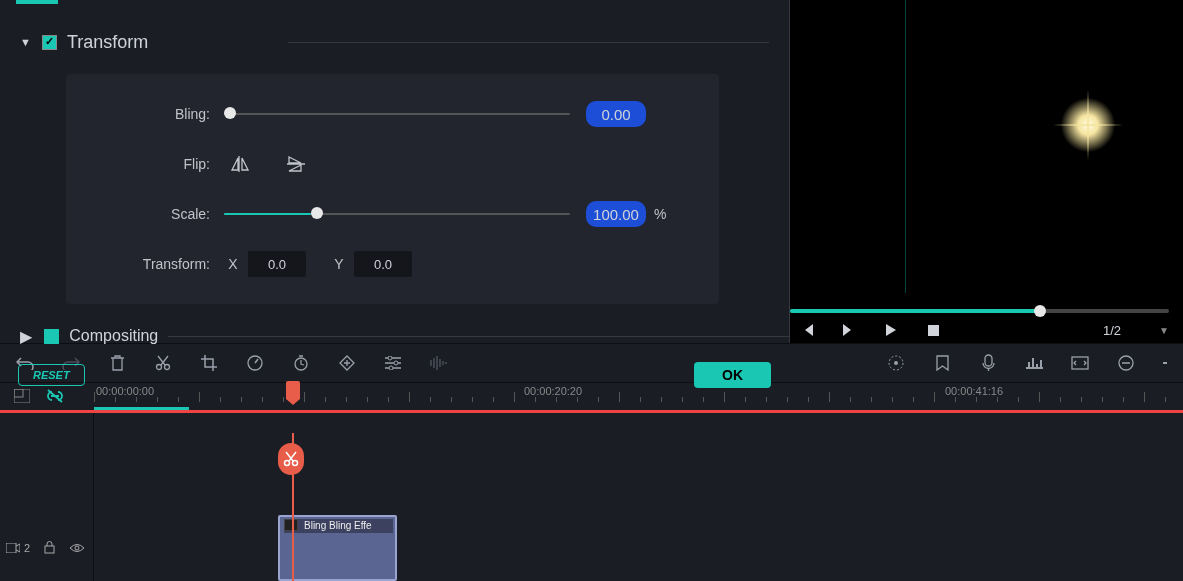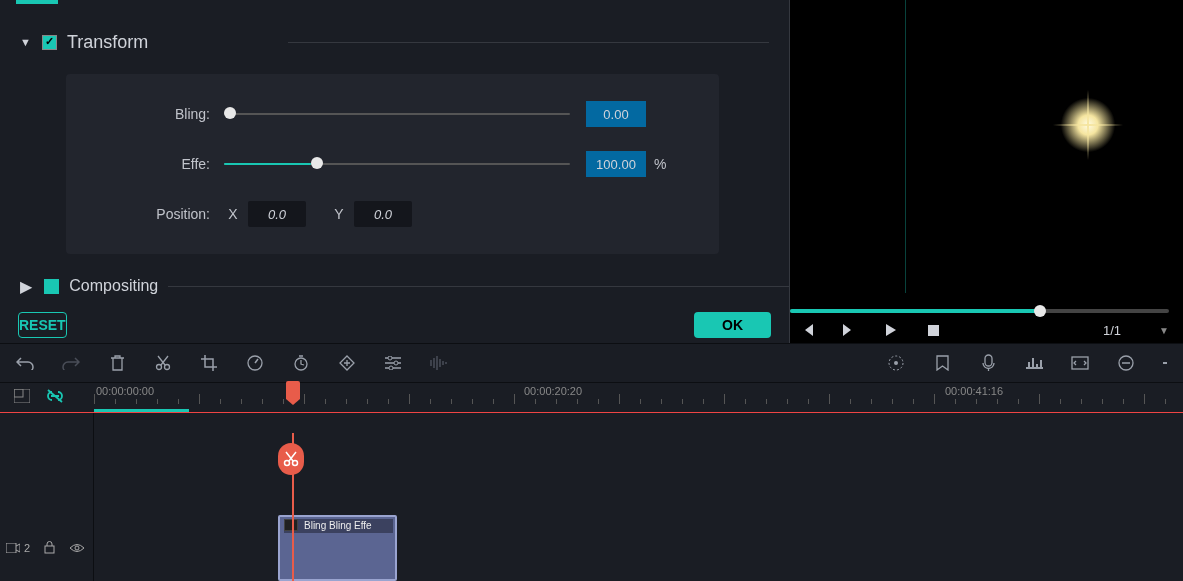--- a/index.html
+++ b/index.html
@@ -15,28 +15,28 @@
   .section-header .name { font-size: 18px; color: #d0d3da; }
   .hr { height:1px; background:#35383f; margin-left: 140px; flex:1; }
   .transform-body { background: #22252d; border-radius: 4px; margin: 18px 50px 0 46px; padding: 24px 24px 24px 0; }
   .row { display: flex; align-items: center; height: 32px; margin-bottom: 18px; }
   .row:last-child { margin-bottom: 0;}
   .row-label { width: 158px; text-align: right; font-size: 14px; color: #c0c3ca; padding-right: 14px;}
   .slider-wrap { width: 346px; position: relative; height: 18px; }
   .slider-track { position:absolute; top:8px; left:0; right:0; height:2px; background:#555; border-radius:1px; }
   .slider-fill { position:absolute; top:8px; left:0; height:2px; background:#19c7b3; border-radius:1px; }
   .slider-thumb { position:absolute; top:2px; width:12px; height:12px; background:#e8e8e8; border-radius:50%; cursor:pointer; }
-  .value-box { width: 60px; height:26px; background:#0369a1; border:none; color:#d0d3da; text-align:center; font-size:13px; margin-left: 16px; border-radius:0; }
+  .value-box { width: 60px; height:26px; background:#1d4ed8; border:none; color:#d0d3da; text-align:center; font-size:15px; margin-left: 16px; border-radius:10px; }
   .unit { margin-left:8px; font-size:14px; color:#c0c3ca;}
   .flip-btn { width:32px; height:26px; display:flex; align-items:center; justify-content:center; color:#c0c3ca; cursor:pointer; margin-right: 24px; }
   .pos-lbl { width: 18px; text-align:center; font-size:14px; color:#c0c3ca;}
-  .pos-box { width:58px; height:26px; background:#14161c; border:none; color:#d0d3da; text-align:center; font-size:13px; margin: 0 24px 0 6px; border-radius:2px;font-style:italic;}
+  .pos-box { width:58px; height:26px; background:#14161c; border:none; color:#d0d3da; text-align:center; font-size:13px; margin: 0 24px 0 6px; border-radius:2px;}
   .comp-header { display:flex; align-items:center; height:28px; margin:18px 0 0 20px; }
   .bottom-bar { display:flex; align-items:center; padding: 8px 18px 0 18px; height: 42px;}
-  .reset-btn { border:1px solid #19c7b3; color:#19c7b3; background:transparent; border-radius:4px; padding:4px 0; font-size:14px; font-weight:bold; cursor:pointer; }
+  .reset-btn { border:1px solid #19c7b3; color:#19c7b3; background:transparent; border-radius:4px; padding:4px 14px; font-size:11px; font-weight:bold; cursor:pointer;font-style:italic; }
   .ok-btn { background:#19c7b3; color:#000; border:none; border-radius:4px; padding:5px 28px; font-size:14px; font-weight:bold; cursor:pointer; margin-left:auto;}
   
   .preview-pane { flex:1; background:#000; position:relative; }
   .preview-area { position:absolute; top:0; left:18px; right:0; bottom:50px; background:#000; }
   .star { position:absolute; top:90px; right:60px; width:70px; height:70px; background: radial-gradient(circle, #fffbe0 0%, #f5e5a0 20%, rgba(245,229,160,0) 55%); }
   .star::before, .star::after { content:''; position:absolute; background: linear-gradient(90deg, rgba(245,229,160,0), #f5e5a0, rgba(245,229,160,0)); }
   .star::before { left:0; right:0; top:50%; height:2px; transform:translateY(-50%);}
   .star::after { top:0; bottom:0; left:50%; width:2px; transform:translateX(-50%); background: linear-gradient(180deg, rgba(245,229,160,0), #f5e5a0, rgba(245,229,160,0));}
   .vline { position:absolute; left:115px; top:0; bottom:50px; width:1px; background:#19c7b355;}
   .progress { position:absolute; bottom:30px; left:0; right:14px; height:4px; background:#444; border-radius:2px;}
@@ -45,21 +45,21 @@
   .play-controls { position:absolute; bottom:0; left:0; right:14px; height:26px; display:flex; align-items:center; gap:28px; padding-left:10px;}
   .pc-icon { width:14px; color:#d0d3da; cursor:pointer; display:flex; align-items:center; justify-content:center;}
   .frame-ind { margin-left:auto; font-size:13px; color:#d0d3da;}
   .dd { margin-left:10px; font-size:10px; color:#888; cursor:pointer;}
 
   .toolbar { height:40px; border-top:1px solid #0c0e12; border-bottom:1px solid #0c0e12; display:flex; align-items:center; padding: 0 16px; gap:28px; }
   .tb-icon { width:18px; height:18px; color:#9aa0aa; cursor:pointer; display:flex; align-items:center; justify-content:center;}
   .tb-icon.disabled { color:#4a4e58; }
   .tb-right { margin-left:auto; display:flex; align-items:center; gap:28px;}
   
-  .timeline-ruler { height:30px; position:relative; padding-left:120px; border-bottom:1px solid #ef4444;}
+  .timeline-ruler { height:30px; position:relative; padding-left:120px; border-bottom:3px solid #ef4444;}
   .ruler-label { position:absolute; top:2px; font-size:11px; color:#888;}
   .ruler-tick { position:absolute; bottom:8px; width:1px; background:#555;}
   .selection { position:absolute; left:94px; width:95px; bottom:0; height:3px; background:#19c7b3;}
   .playhead { position:absolute; left:286px; top:-2px; width:14px;}
   .playhead-head { width:14px; height:18px; background:#e85c4a; border-radius:2px 2px 0 0; position:relative;}
   .playhead-head::after { content:''; position:absolute; bottom:-6px; left:0; border-left:7px solid transparent; border-right:7px solid transparent; border-top:6px solid #e85c4a;}
   .playhead-line { position:absolute; left:292px; top:20px; width:2px; height:180px; background:#e85c4a; z-index:3;}
   .cut-handle { position:absolute; left:278px; top:30px; width:26px; height:32px; background:#e85c4a; border-radius:13px; display:flex; align-items:center; justify-content:center; z-index:4;}
   
   .tracks { position:relative; height:170px; }
@@ -88,31 +88,44 @@
       <div class="transform-body">
         <div class="row">
           <div class="row-label">Bling:</div>
           <div class="slider-wrap">
             <div class="slider-track"></div>
             <div class="slider-thumb" style="left:0"></div>
           </div>
           <input class="value-box" value="0.00" style="">
         </div>
         <div class="row">
-          <div class="row-label">Effe:</div>
+          <div class="row-label">Flip:</div>
+          <div class="flip-btn">
+            <svg width="18" height="16" viewBox="0 0 18 16">
+                <path d="M8 0 L8 16 M1 14 L7 2 L7 14 Z M11 2 L17 14 L11 14 Z" fill="none" stroke="#c0c3ca" stroke-width="1.3"></path>
+              </svg>
+          </div>
+          <div class="flip-btn">
+            <svg width="18" height="16" viewBox="0 0 18 16">
+                <path d="M0 8 L18 8 M2 1 L14 7 L2 7 Z M14 9 L2 15 L14 15 Z" fill="none" stroke="#c0c3ca" stroke-width="1.3"></path>
+              </svg>
+          </div>
+        </div>
+        <div class="row">
+          <div class="row-label">Scale:</div>
           <div class="slider-wrap">
             <div class="slider-track"></div>
             <div class="slider-fill" style="width:25%"></div>
             <div class="slider-thumb" style="left:25%"></div>
           </div>
           <input class="value-box" value="100.00" style="">
           <span class="unit">%</span>
         </div>
         <div class="row">
-          <div class="row-label">Position:</div>
+          <div class="row-label">Transform:</div>
           <span class="pos-lbl">X</span>
           <input class="pos-box" value="0.0" style="">
           <span class="pos-lbl">Y</span>
           <input class="pos-box" value="0.0" style="">
         </div>
       </div>
     </div>
 
     <div class="comp-header">
       <span class="chev">▶</span>
@@ -150,21 +163,21 @@
       <span class="pc-icon">
           <svg width="12" height="12">
             <path d="M1 0 L11 6 L1 12 Z" fill="#d0d3da"></path>
           </svg>
         </span>
       <span class="pc-icon">
           <svg width="11" height="11">
             <rect width="11" height="11" fill="#d0d3da"></rect>
           </svg>
         </span>
-      <span class="frame-ind">1/1</span>
+      <span class="frame-ind">1/2</span>
       <span class="dd">▼</span>
     </div>
   </div>
 </div>
 
 <div class="toolbar">
   <span class="tb-icon">
       <svg width="18" height="14" viewBox="0 0 18 14">
         <path d="M5 2 L1 6 L5 10 M1 6 L12 6 A5 5 0 0 1 12 16" fill="none" stroke="#9aa0aa" stroke-width="1.5"></path>
       </svg>

